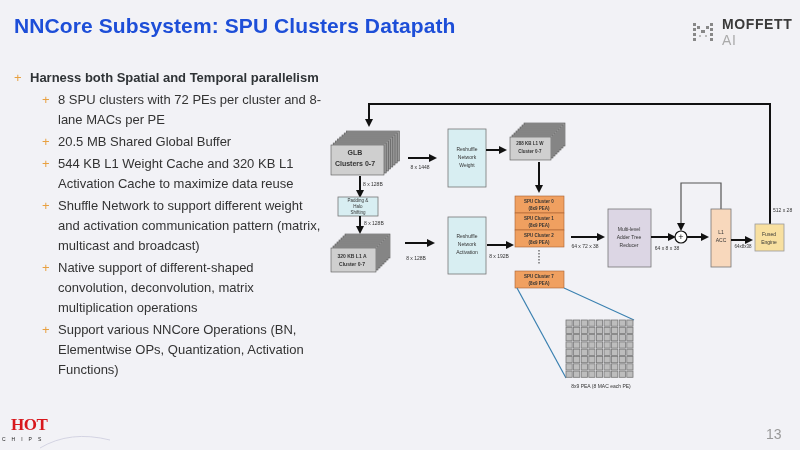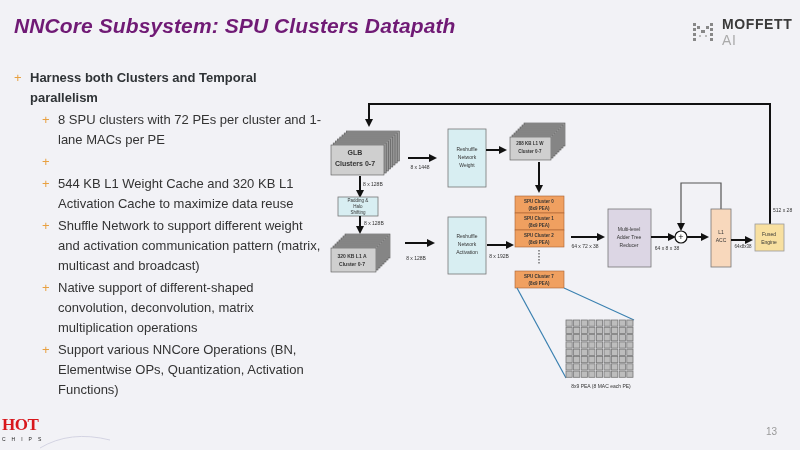--- a/index.html
+++ b/index.html
@@ -1,32 +1,32 @@
 <!DOCTYPE html>
 <html><head>
 <meta charset="utf-8">
 <style>
   html, body { margin:0; padding:0; }
   body { width:800px; height:450px; background:#f2f2f6; position:relative; overflow:hidden; font-family:"Liberation Sans", sans-serif; color:#333; }
-  .title { position:absolute; left:14px; top:14px; font-size:21px; font-weight:bold; color:#701a75; letter-spacing:0.1px;font-style:italic; }
+  .title { position:absolute; left:14px; top:14px; font-size:21px; font-weight:bold; color:#1d4ed8; letter-spacing:0.1px; }
   .logo { position:absolute; left:692px; top:16px; display:flex; align-items:center; gap:8px; }
   .logo-mark { width:22px; height:22px; position:relative; }
   .logo-text { font-size:14px; font-weight:bold; color:#3a3a3a; letter-spacing:0.6px; }
   .logo-text .ai { color:#aaa; font-weight:normal; }
   .bullets { position:absolute; left:14px; top:68px; width:310px; font-size:13px; line-height:20px; color:#333; }
   .b1 { display:flex; }
   .b1 .plus, .b2 .plus { color:#e8a040; width:16px; flex:none; font-size:13px; }
   .b1 .txt { font-weight:bold; color:#2f3336; }
   .b2 { display:flex; margin-left:28px; margin-top:2px; }
   .b2 .txt { color:#333; }
   .diagram { position:absolute; left:0; top:0; }
-  .hotchips { position:absolute; left:2px; top:417px; }
+  .hotchips { position:absolute; left:2px; top:417px;text-align:right; }
   .hot { font-family:"Liberation Serif", serif; font-weight:bold; color:#d8171c; font-size:17px; letter-spacing:-0.5px; line-height:16px; }
   .chips { font-size:5px; letter-spacing:6px; color:#222; margin-top:3px; }
-  .page-num { position:absolute; left:766px; top:426px; font-size:10px; color:#999; }
+  .page-num { position:absolute; left:766px; top:426px; font-size:14px; color:#999; }
   svg text { font-family:"Liberation Sans", sans-serif; }
 </style>
 </head>
 <body>
 
 <div class="title">NNCore Subsystem: SPU Clusters Datapath</div>
 
 <div class="logo">
   <div class="logo-mark">
     <svg width="22" height="22" viewBox="0 0 22 22">
@@ -49,28 +49,29 @@
   </div>
   <div class="logo-text">
     <span>MOFFETT</span>
     <span class="ai">AI</span>
   </div>
 </div>
 
 <div class="bullets">
   <div class="b1">
     <span class="plus">+</span>
-    <span class="txt">Harness both Clusters and Temporal parallelism</span>
+    <span class="txt">Harness both Spatial and Temporal parallelism</span>
   </div>
   <div class="b2">
       <span class="plus">+</span>
-      <span class="txt">8 SPU clusters with 72 PEs per cluster and 1-lane MACs per PE</span>
-    </div>
-  <div class="b2">
-      <span class="plus">+</span>
+      <span class="txt">8 SPU clusters with 72 PEs per cluster and 8-lane MACs per PE</span>
+    </div>
+  <div class="b2">
+      <span class="plus">+</span>
+      <span class="txt">20.5 MB Shared Global Buffer</span>
     </div>
   <div class="b2">
       <span class="plus">+</span>
       <span class="txt">544 KB L1 Weight Cache and 320 KB L1 Activation Cache to maximize data reuse</span>
     </div>
   <div class="b2">
       <span class="plus">+</span>
       <span class="txt">Shuffle Network to support different weight and activation communication pattern (matrix, multicast and broadcast)</span>
     </div>
   <div class="b2">

